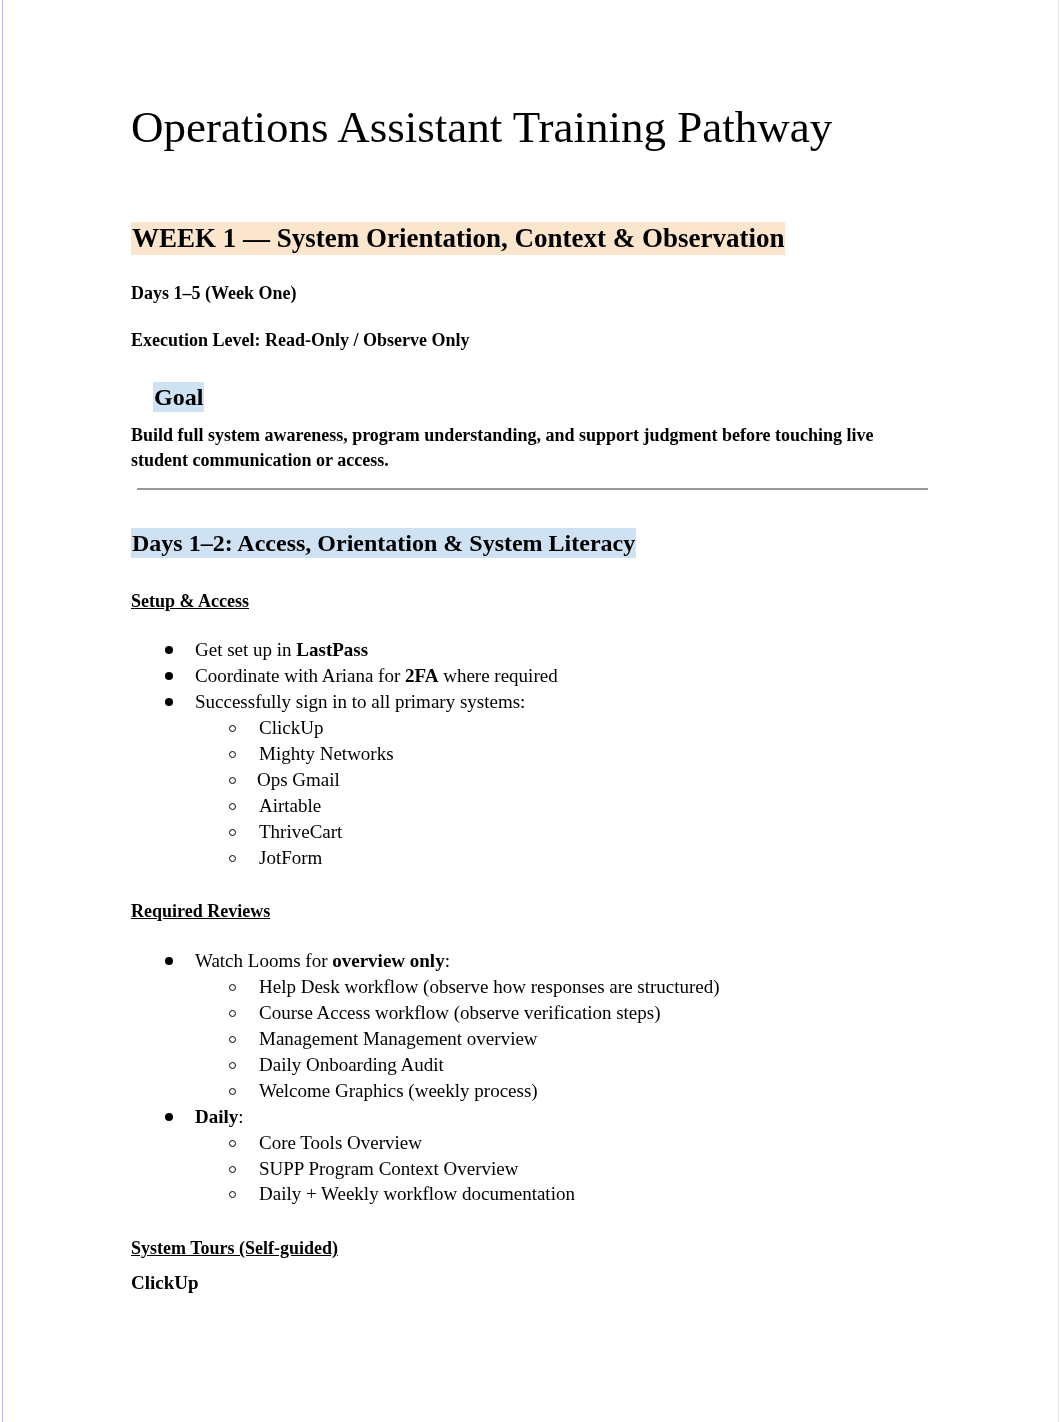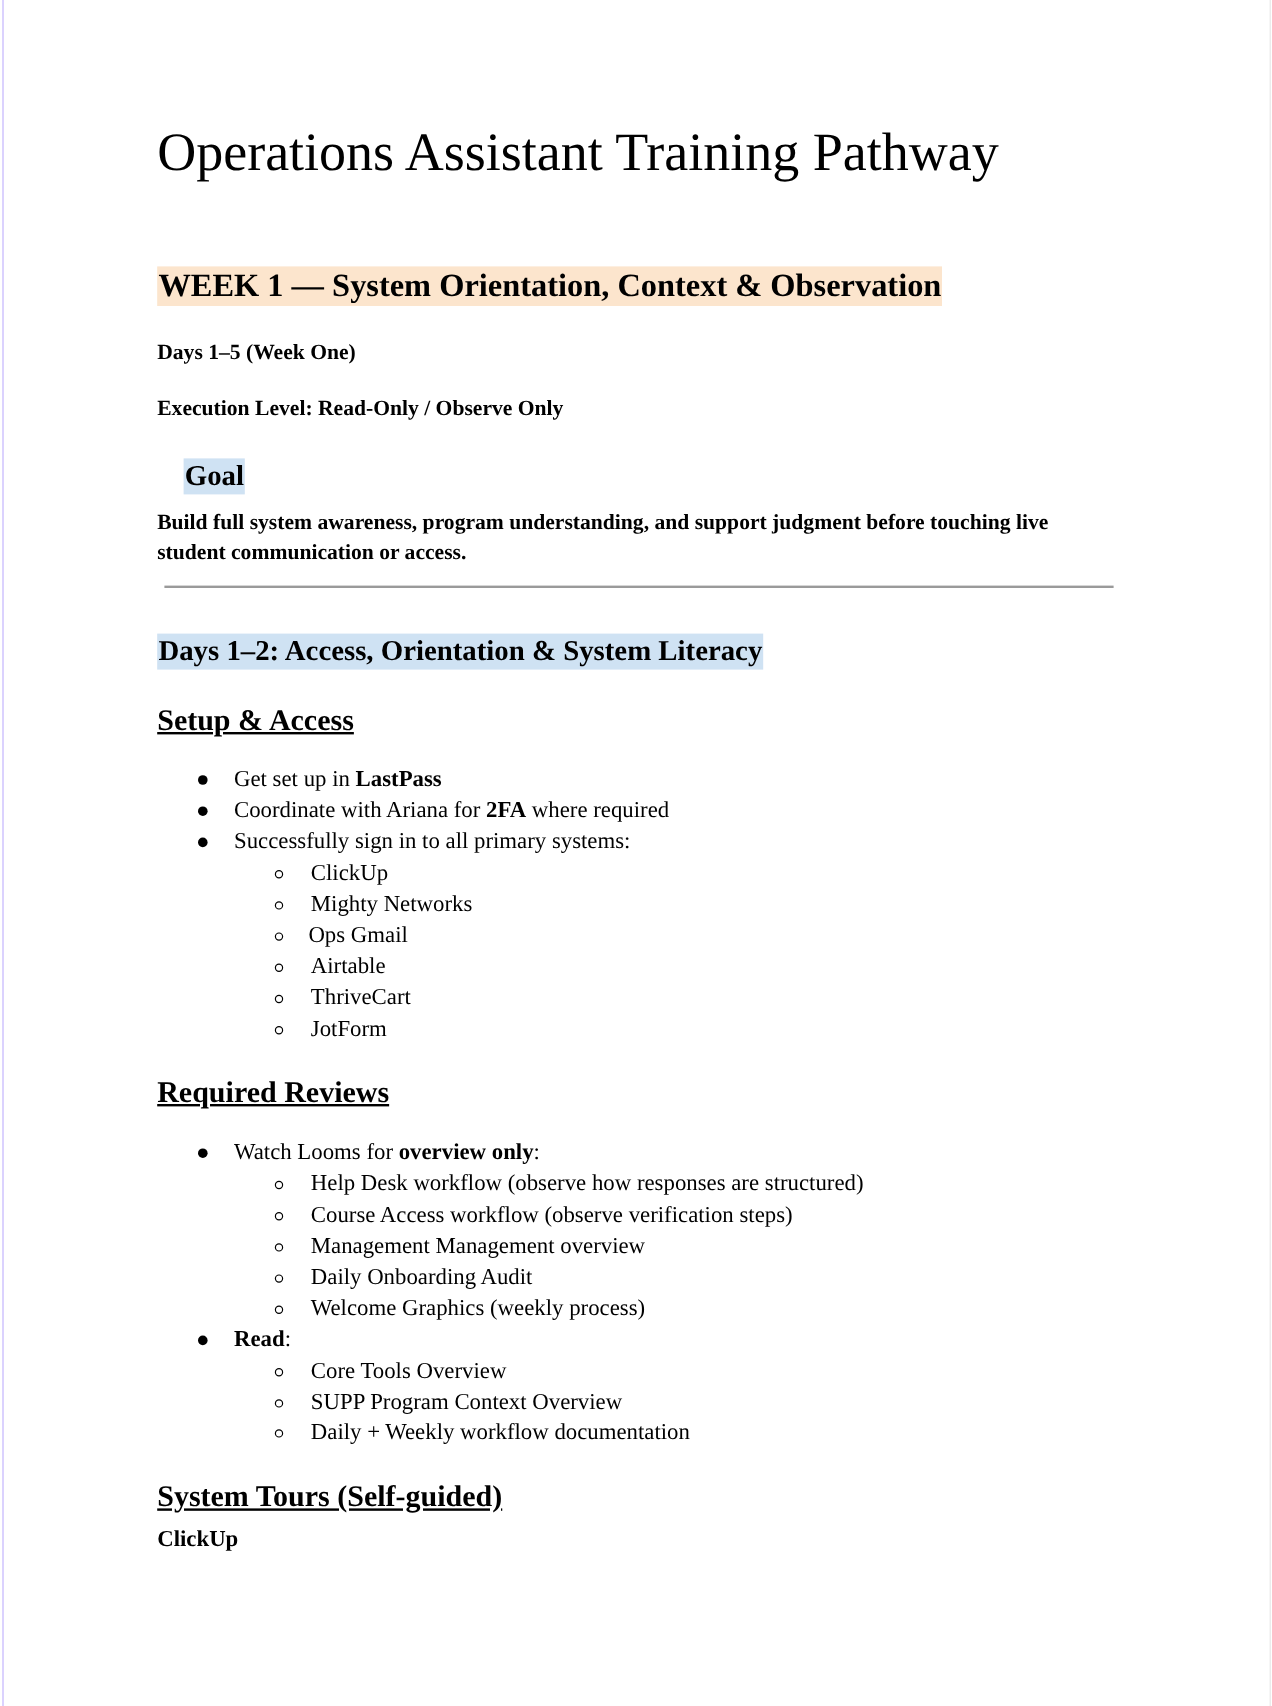--- a/index.html
+++ b/index.html
@@ -34,21 +34,21 @@
   }
   .hr {
     position: absolute; top: 488px; left: 6px; width: 791px; height: 2px;
     background: #9a9a9a;
   }
   .h-days {
     top: 528px; left: 0; font-size: 24px; font-weight: bold; line-height: 30px;
     background: #cfe2f3; padding: 0 1px;
   }
   .h-sub {
-    left: 0; font-size: 25px; font-weight: bold; line-height: 26px;
+    left: 0; font-size: 18px; font-weight: bold; line-height: 26px;
     text-decoration: underline;
   }
   .li { font-size: 19px; line-height: 26px; }
   .bullet {
     position: absolute; width: 8px; height: 8px; border-radius: 50%; background: #000;
   }
   .circle {
     position: absolute; width: 7px; height: 7px; border-radius: 50%;
     border: 1px solid #000; box-sizing: border-box;
   }
@@ -137,21 +137,21 @@
       <span class="circle" style="left:98px; top:10px"></span>
       <span style="position:absolute; left:128px;">Daily Onboarding Audit</span>
     </div>
     <div class="abs li" style="top:1078px; left:0; width:760px;">
       <span class="circle" style="left:98px; top:10px"></span>
       <span style="position:absolute; left:128px;">Welcome Graphics (weekly process)</span>
     </div>
 
     <div class="abs li" style="top:1104px; left:0; width:760px;">
       <span class="bullet" style="left:34px; top:9px"></span>
-      <span style="position:absolute; left:64px;"><span class="b">Read</span><span>:</span></span>
+      <span style="position:absolute; left:64px;"><span class="b">Daily</span><span>:</span></span>
     </div>
     <div class="abs li" style="top:1130px; left:0; width:760px;">
       <span class="circle" style="left:98px; top:10px"></span>
       <span style="position:absolute; left:128px;">Core Tools Overview</span>
     </div>
     <div class="abs li" style="top:1156px; left:0; width:760px;">
       <span class="circle" style="left:98px; top:10px"></span>
       <span style="position:absolute; left:128px;">SUPP Program Context Overview</span>
     </div>
     <div class="abs li" style="top:1181px; left:0; width:760px;">

